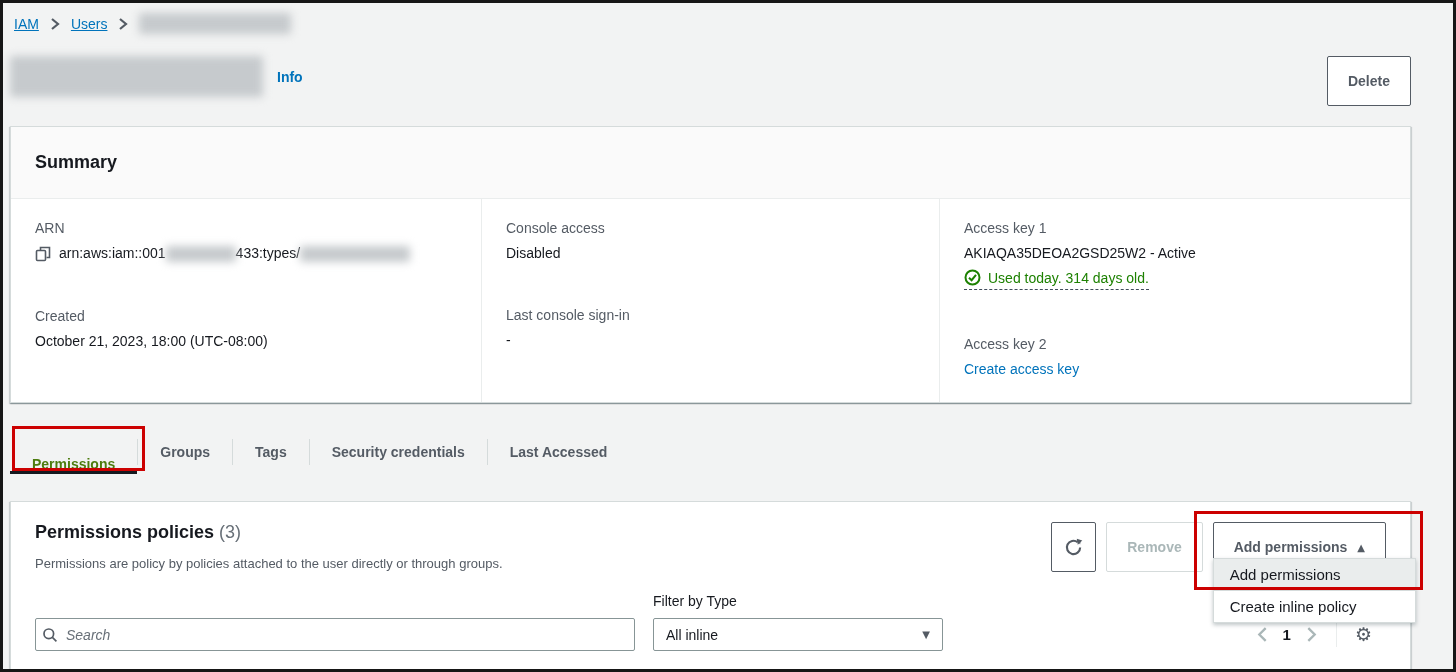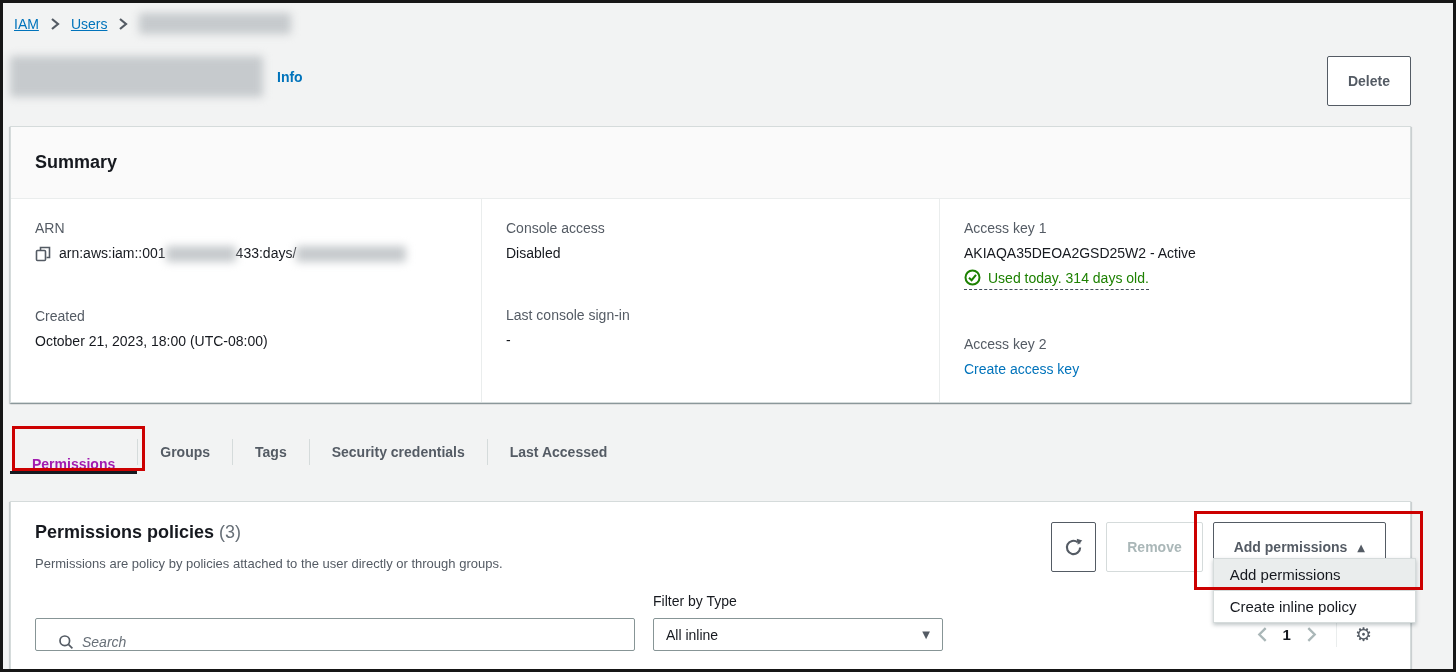--- a/index.html
+++ b/index.html
@@ -53,21 +53,21 @@
   .red-inline { display:inline-block; height:16px; vertical-align:middle; }
   .green-status {
     display:inline-flex; align-items:center; gap:7px; margin-top:8px;
     color:#1d8102; font-size:14px; border-bottom:1px dashed #414d5c; padding-bottom:3px; cursor:help;
   }
   .link { color:#0073bb; font-size:14px; cursor:pointer; }
 
   
   .tabs { display:flex; align-items:stretch; margin-top:26px; position:relative; height:45px; }
   .tab { display:flex; align-items:center; padding:0 22px; font-size:14px; font-weight:bold; color:#545b64; cursor:pointer; }
-  .tab.active { color:#a21caf; border-bottom:3px solid #16191f;margin-top:28px; }
+  .tab.active { color:#4d7c0f; border-bottom:3px solid #16191f;margin-top:28px; }
   .tab-divider { width:1px; height:26px; background:#d5dbdb; align-self:center; }
   .annotation { position:absolute; border:3px solid #cc0000; pointer-events:none; z-index:20; }
   .tab-annotation { left:2px; top:-3px; width:133px; height:45px; }
 
   
   .panel { margin-top:27px; padding:20px 24px; height:210px; position:relative; }
   .panel-head { display:flex; justify-content:space-between; align-items:flex-start; }
   .panel-title { font-size:18px; font-weight:bold; }
   .panel-title .count { color:#687078; font-weight:normal; }
   .panel-desc { font-size:13px; color:#545b64; margin-top:13px; }
@@ -80,21 +80,21 @@
     box-shadow:0 2px 4px rgba(0,28,36,.25);
   }
   .menu-item { font-size:15px; color:#16191f; padding:7px 16px; cursor:pointer; }
   .menu-item.highlight { background:#eaeded; border-bottom:1px solid #d5dbdb; }
   .caret { font-size:10px; color:#545b64; font-family:"DejaVu Sans", sans-serif; }
 
   
   .filter-row { display:flex; align-items:flex-end; gap:18px; margin-top:21px; }
   .search-box {
     width:600px; height:33px; border:1px solid #879596; border-radius:2px; background:#fff;
-    display:flex; align-items:flex-end; padding:0 22px; gap:8px;
+    display:flex; align-items:center; padding:0 6px; gap:8px;
   }
   .search-box input {
     border:none; outline:none; flex:1; font-size:14px; font-family:inherit; color:#16191f; background:transparent;
   }
   .search-box input::placeholder { color:#687078; font-style:italic; }
   .type-filter .field-label { color:#16191f; }
   .select {
     width:290px; height:33px; border:1px solid #879596; border-radius:2px; background:#fff;
     display:flex; align-items:center; justify-content:space-between; padding:0 12px;
     font-size:14px; margin-top:9px; cursor:pointer;
@@ -144,21 +144,21 @@
         <div class="cell">
           <div class="field-label">ARN</div>
           <div class="field-value">
             <span class="copy-btn">
               <svg width="16" height="16" viewBox="0 0 16 16">
                   <rect x="1.5" y="4.5" width="9" height="10" fill="#fff" stroke="#545b64" stroke-width="1.6" rx="1"></rect>
                   <path d="M5.5 4.5 v-3 h9 v10 h-3" fill="none" stroke="#545b64" stroke-width="1.6"></path>
                 </svg>
             </span>
             <span>
-              <span>arn:aws:iam::001</span><span class="redacted red-inline" style="width:70px"></span><span>433:days/</span><span class="redacted red-inline" style="width:110px"></span>
+              <span>arn:aws:iam::001</span><span class="redacted red-inline" style="width:70px"></span><span>433:types/</span><span class="redacted red-inline" style="width:110px"></span>
             </span>
           </div>
         </div>
         <div class="cell">
           <div class="field-label">Created</div>
           <div class="field-value">October 21, 2023, 18:00 (UTC-08:00)</div>
         </div>
       </div>
 
       <div class="sum-col">

